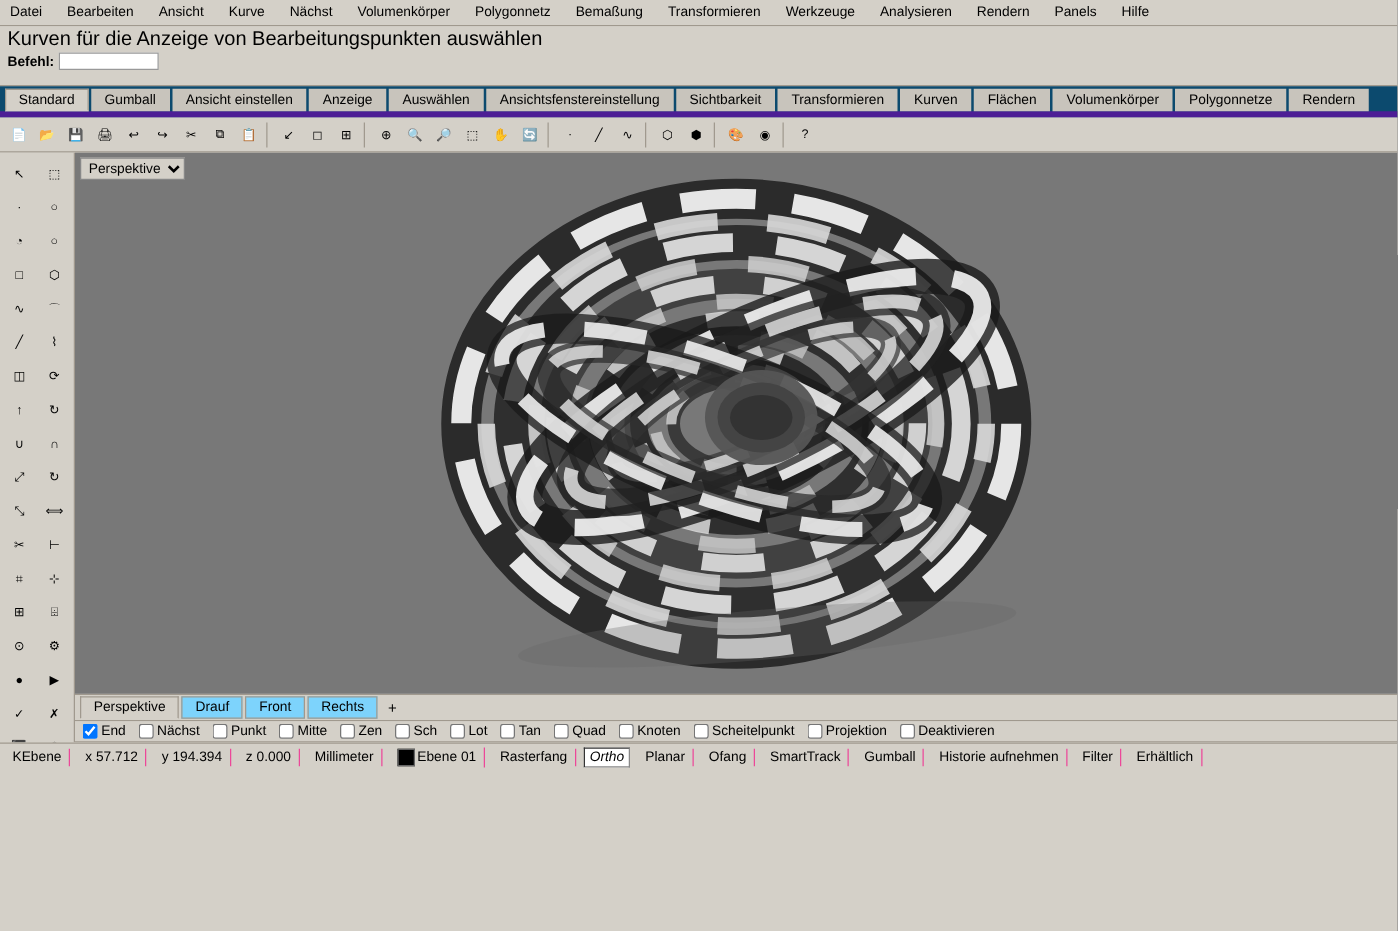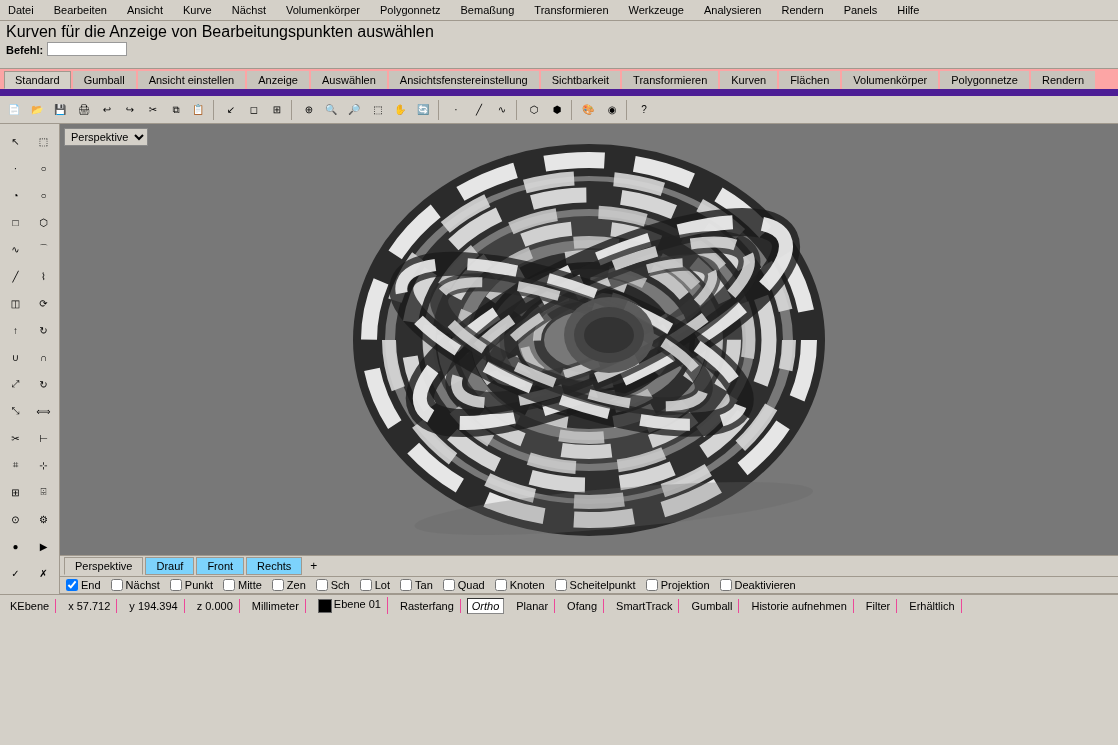--- a/index.html
+++ b/index.html
@@ -10,21 +10,21 @@
     #menu-bar span { cursor: pointer; padding: 2px 4px; font-size: 11px; }
 
     
     #status-area { background: #d4d0c8; padding: 2px 6px; border-bottom: 1px solid #a0998e; min-height: 48px; }
     #status-area .line1 { font-size: 16px; margin-bottom: 1px; }
     #status-area .line2 { font-size: 11px; margin-bottom: 1px; }
     #status-area .befehl { font-size: 11px; font-weight: bold; display: flex; align-items: flex-end; gap: 4px; }
     #status-area .befehl input { width: 80px; height: 14px; border: 1px solid #999; background: white; font-size: 11px; padding: 0 2px; }
 
     
-    #toolbar-tabs { background: #fca5a5; display: flex; gap: 0; border-bottom: 7px solid #4c1d95; padding: 2px 4px 0; }
+    #toolbar-tabs { background: #0c4a6e; display: flex; gap: 0; border-bottom: 5px solid #4c1d95; padding: 2px 4px 0; }
     .tab-item { padding: 2px 10px; font-size: 11px; cursor: pointer; border: 1px solid transparent; border-bottom: none; background: #c8c4bc; margin-right: 2px; }
     .tab-item.active { background: #d4d0c8; border: 1px solid #a0998e; border-bottom: 1px solid #d4d0c8; }
 
     
     #icon-toolbar { background: #d4d0c8; padding: 2px 4px; display: flex; flex-wrap: wrap; gap: 1px; border-bottom: 1px solid #a0998e; align-items: center; min-height: 28px; }
     .toolbar-icon { width: 22px; height: 22px; display: inline-flex; align-items: center; justify-content: center; cursor: pointer; border: 1px solid transparent; font-size: 10px; background: #d4d0c8; }
     .toolbar-sep { width: 4px; height: 20px; border-left: 1px solid #a0998e; margin: 0 2px; }
 
     
     #left-toolbar { width: 60px; background: #d4d0c8; border-right: 1px solid #a0998e; display: flex; flex-direction: column; align-items: center; padding: 4px 2px; gap: 1px; flex-shrink: 0; }

